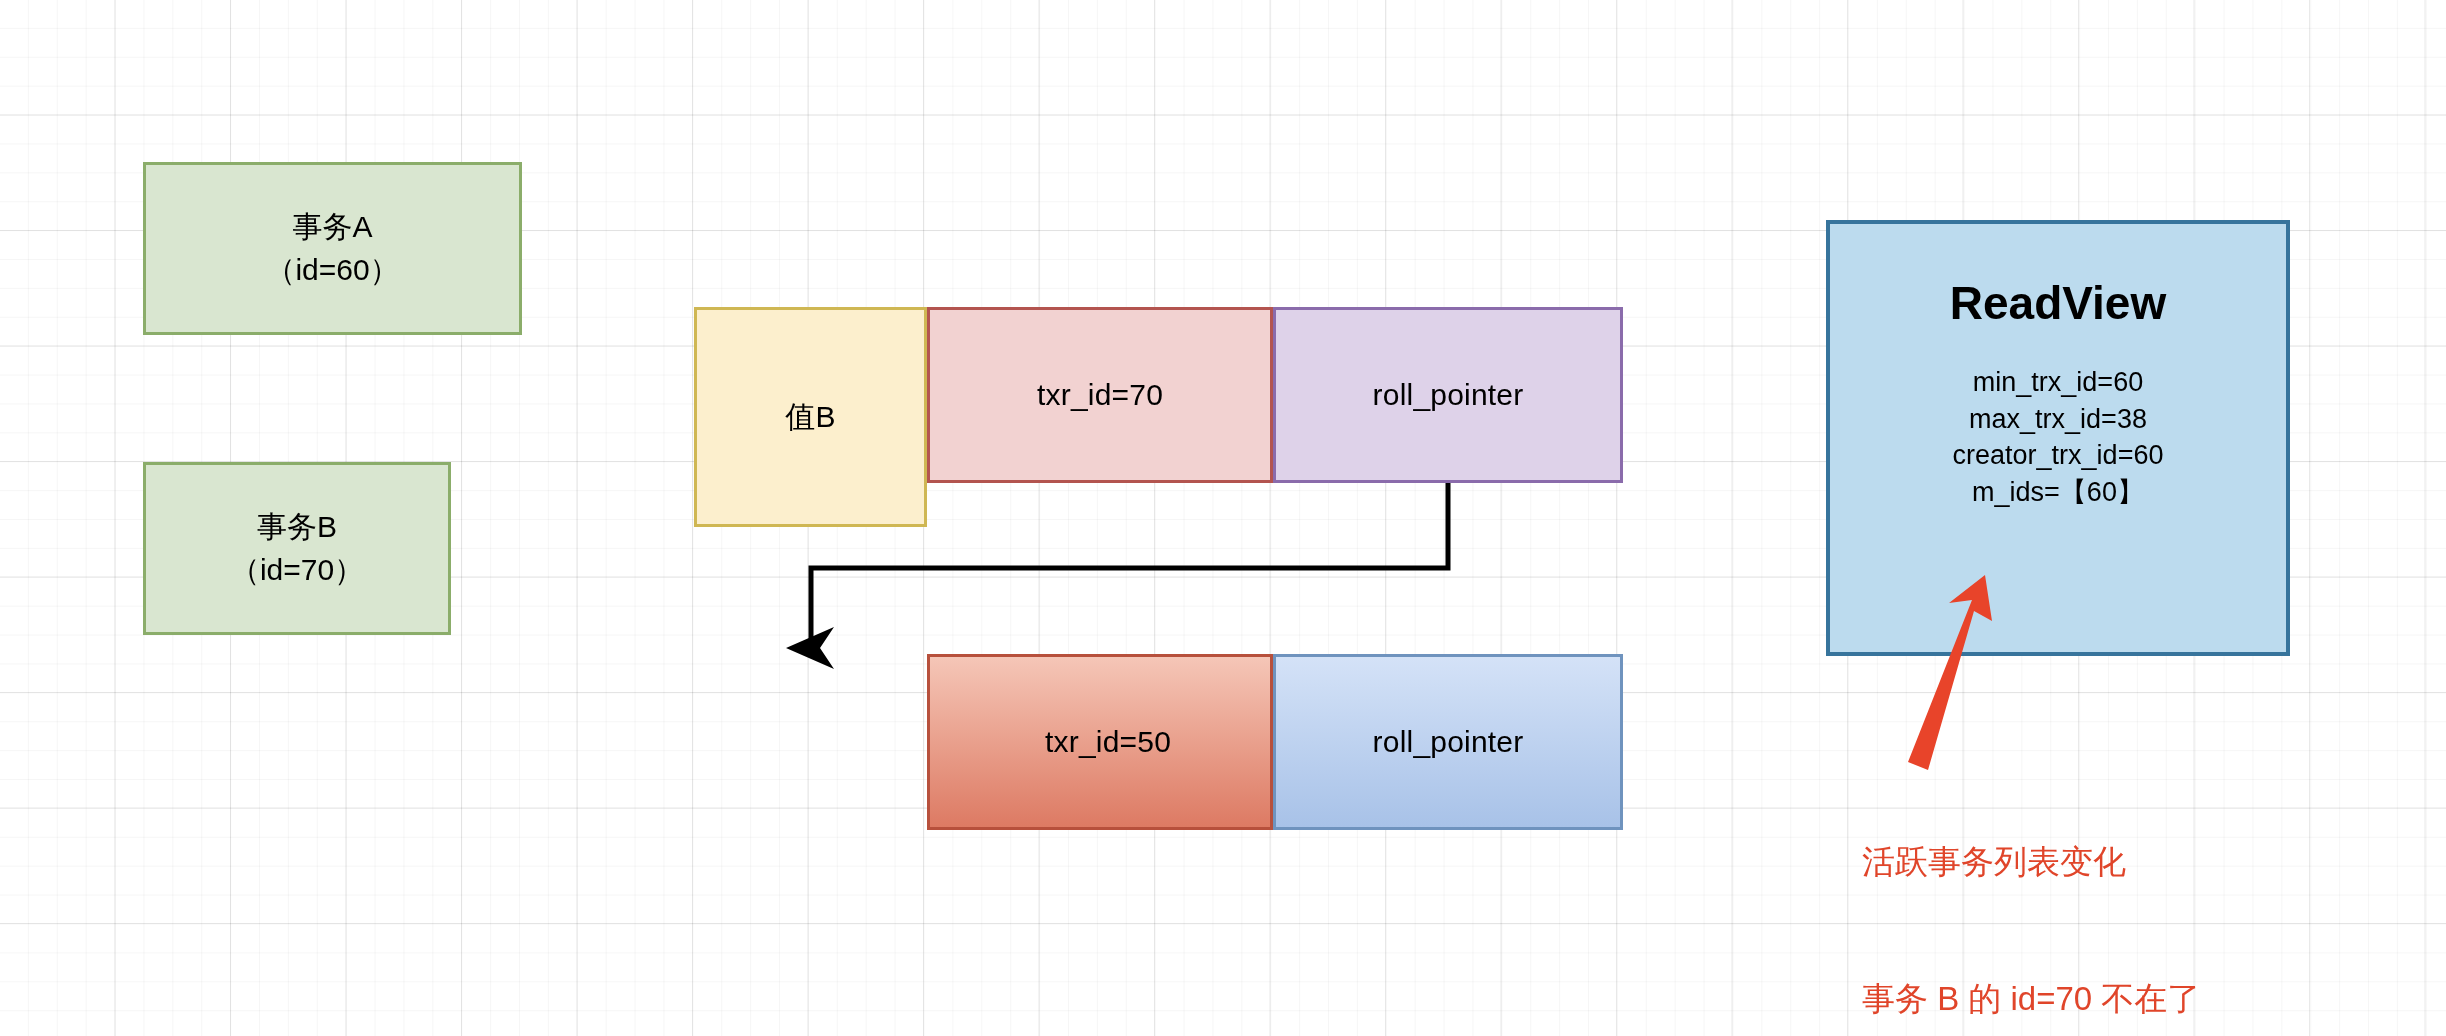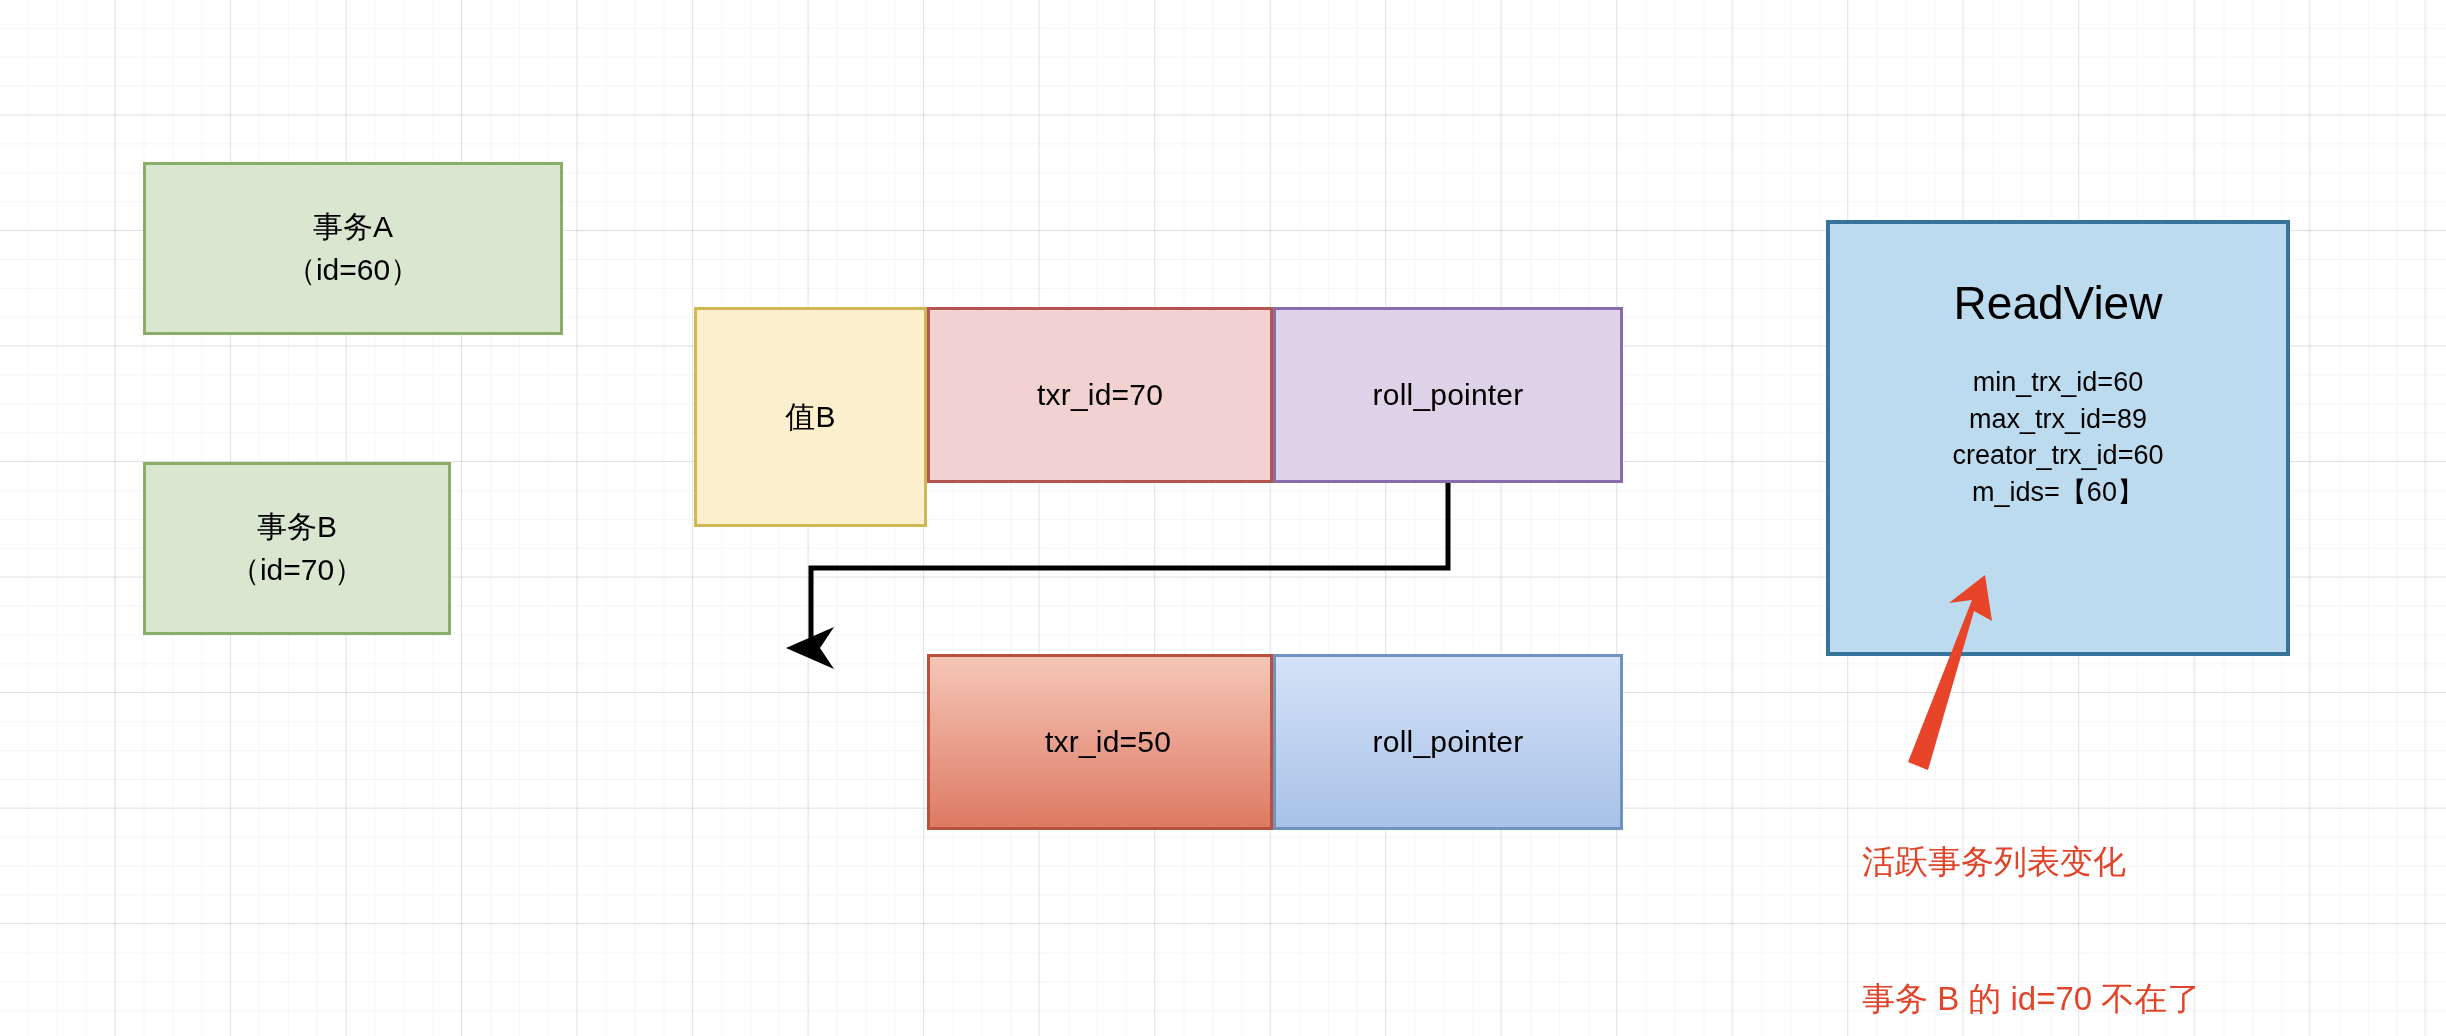--- a/index.html
+++ b/index.html
@@ -80,21 +80,21 @@
   
   .readview-box {
     background: #bcdbee;
     border: 4px solid #37749c;
     align-items: center;
     justify-content: flex-start;
     padding-top: 52px;
   }
   .readview-title {
     font-size: 46px;
-    font-weight: 400;
+    font-weight: 700;
     margin-bottom: 34px;
     color: #000;
   }
   .readview-lines {
     font-size: 27px;
     line-height: 1.36;
     color: #000;
     text-align: center;
   }
 
@@ -114,21 +114,21 @@
     width: 2446px;
     height: 1036px;
     pointer-events: none;
   }
 </style>
 </head>
 <body>
 
 <div id="canvas">
 
-  <div class="node txn-box" style="left:143px; top:162px; width:420px; height:173px;">
+  <div class="node txn-box" style="left:143px; top:162px; width:379px; height:173px;">
     <span class="line">事务A</span>
     <span class="line">（id=60）</span>
   </div>
 
   <div class="node txn-box" style="left:143px; top:462px; width:308px; height:173px;">
     <span class="line">事务B</span>
     <span class="line">（id=70）</span>
   </div>
 
   <div class="cell cell-val-b" style="left:694px; top:307px; width:233px; height:220px;">
@@ -149,21 +149,21 @@
   </div>
 
   <div class="cell cell-roll-2" style="left:1273px; top:654px; width:350px; height:176px;">
     <span>roll_pointer</span>
   </div>
 
   <div class="node readview-box" style="left:1826px; top:220px; width:464px; height:436px;">
     <div class="readview-title">ReadView</div>
     <div class="readview-lines">
       <div>min_trx_id=60</div>
-      <div>max_trx_id=89</div>
+      <div>max_trx_id=38</div>
       <div>creator_trx_id=60</div>
       <div>m_ids=【60】</div>
     </div>
   </div>
 
   <div class="annotation" style="left:1862px; top:748px;">
     <div>活跃事务列表变化</div>
     <div>事务 B 的 id=70 不在了</div>
   </div>
 

